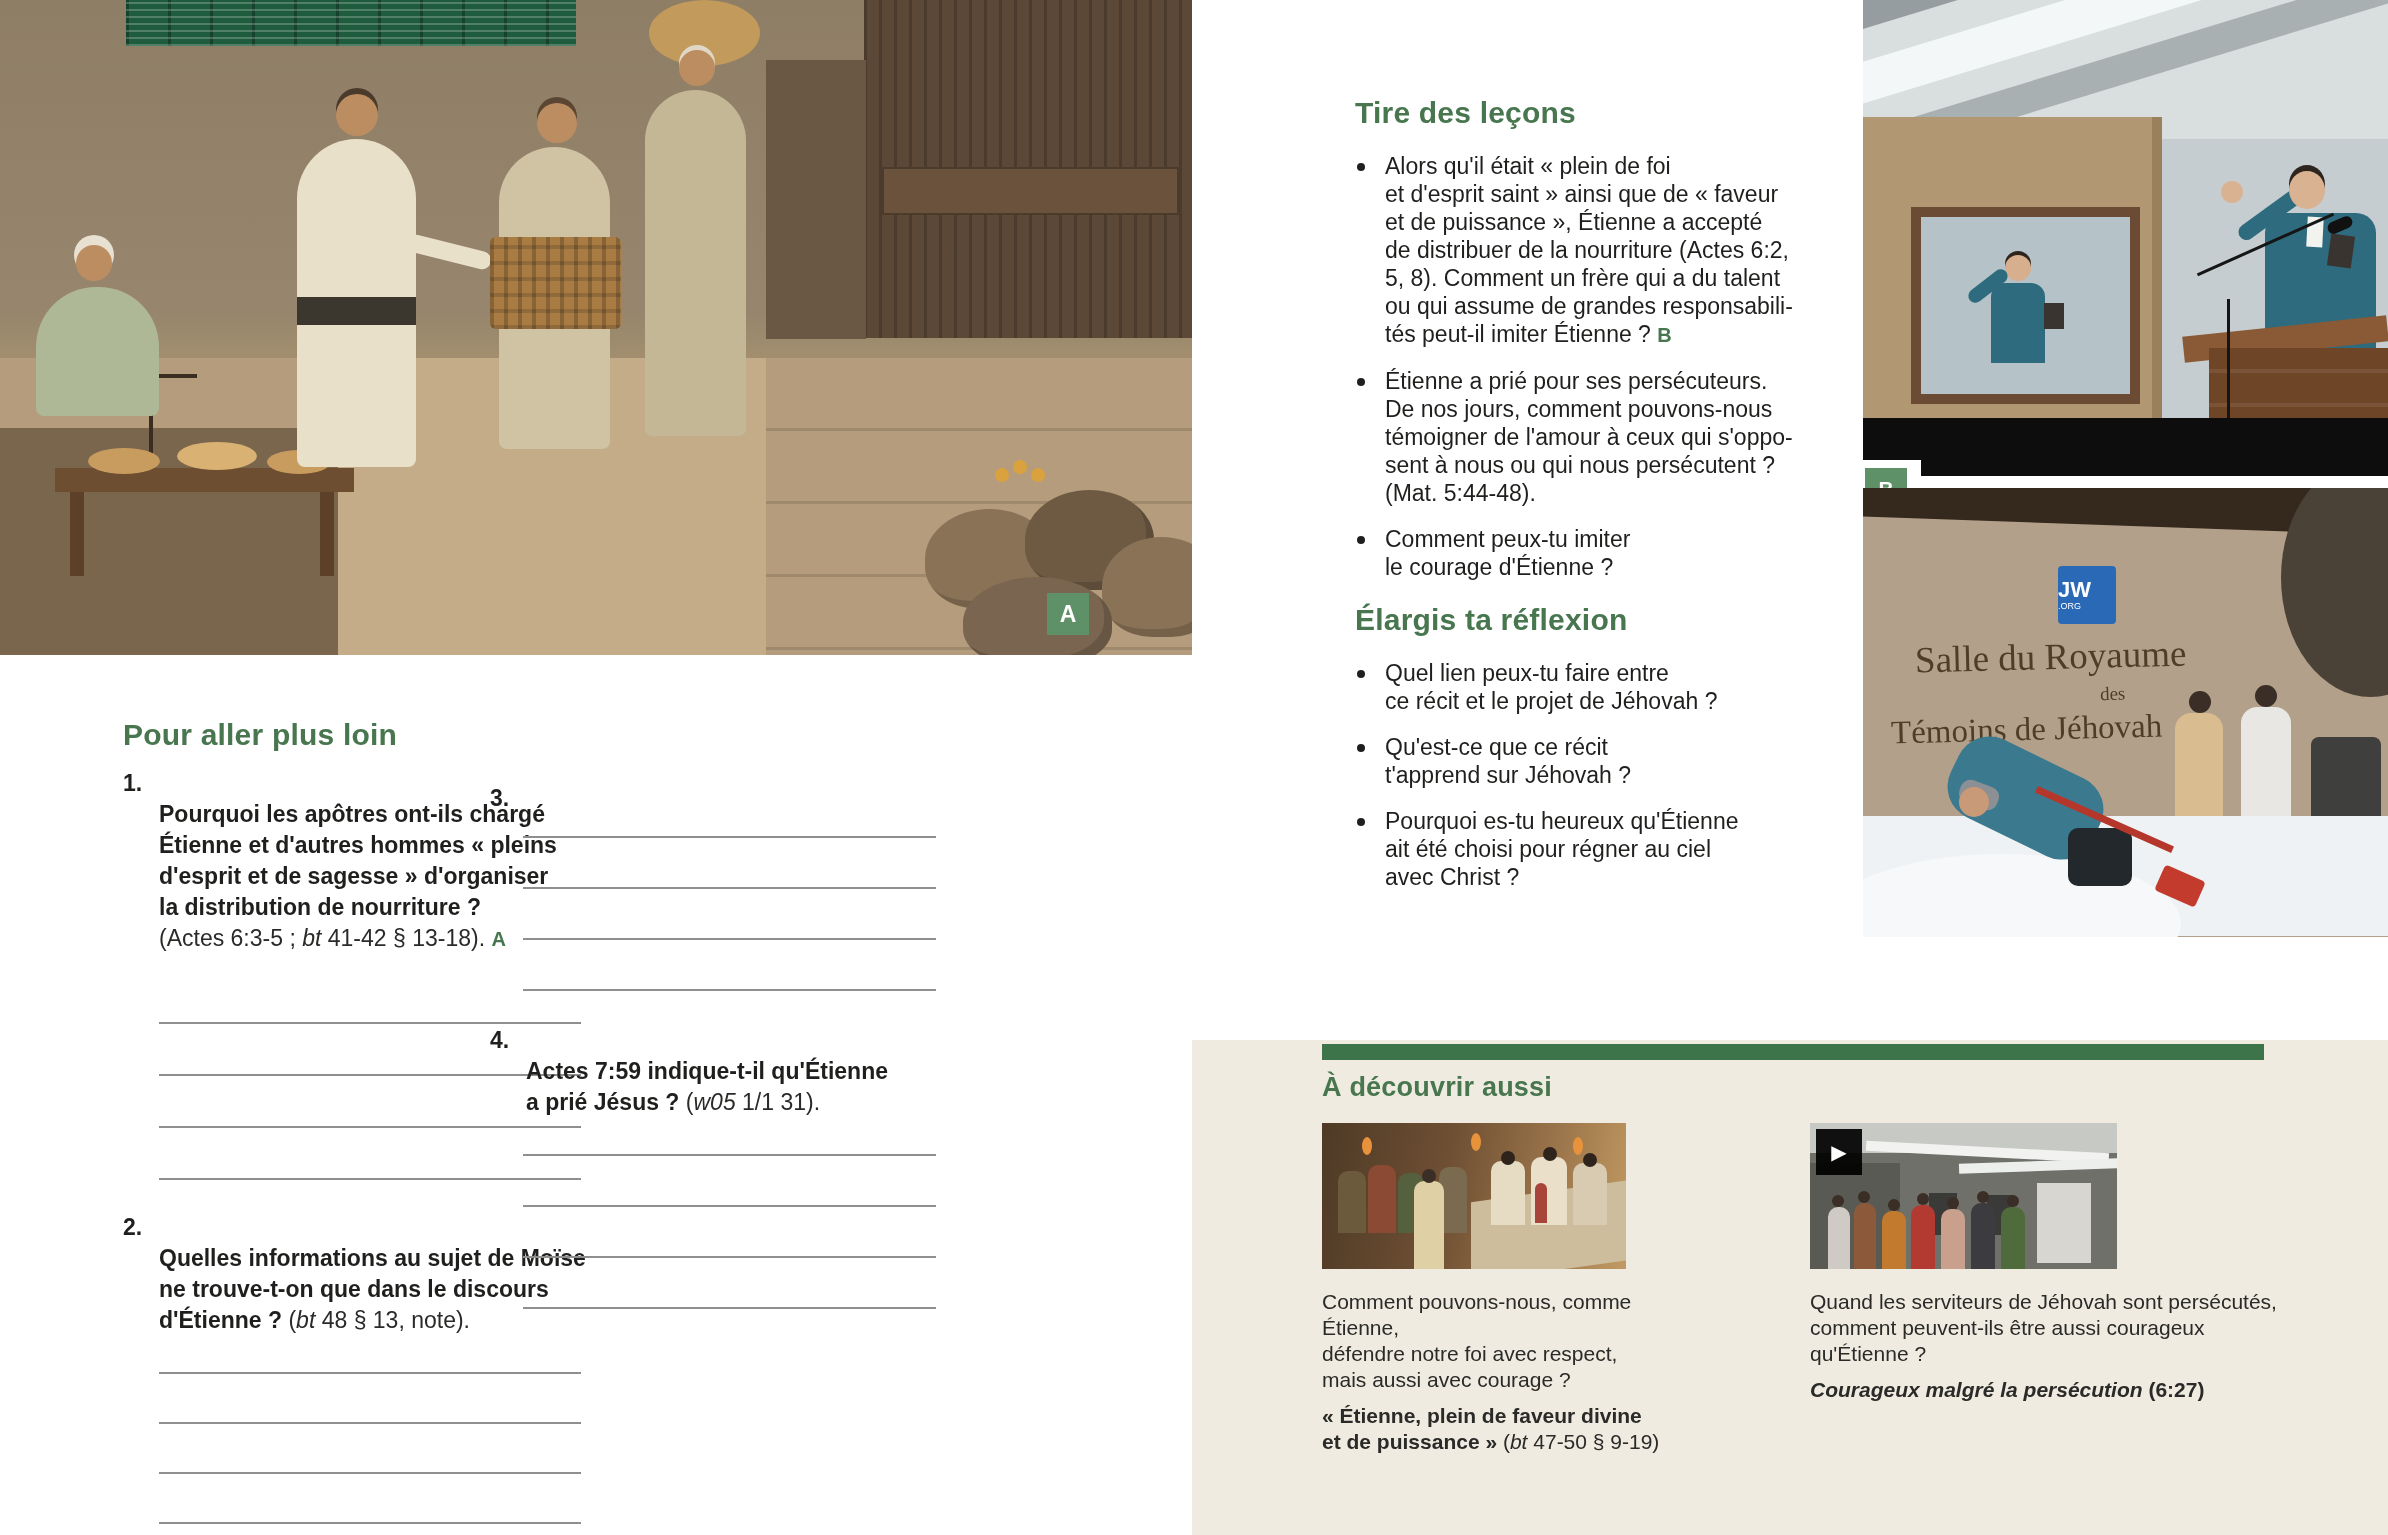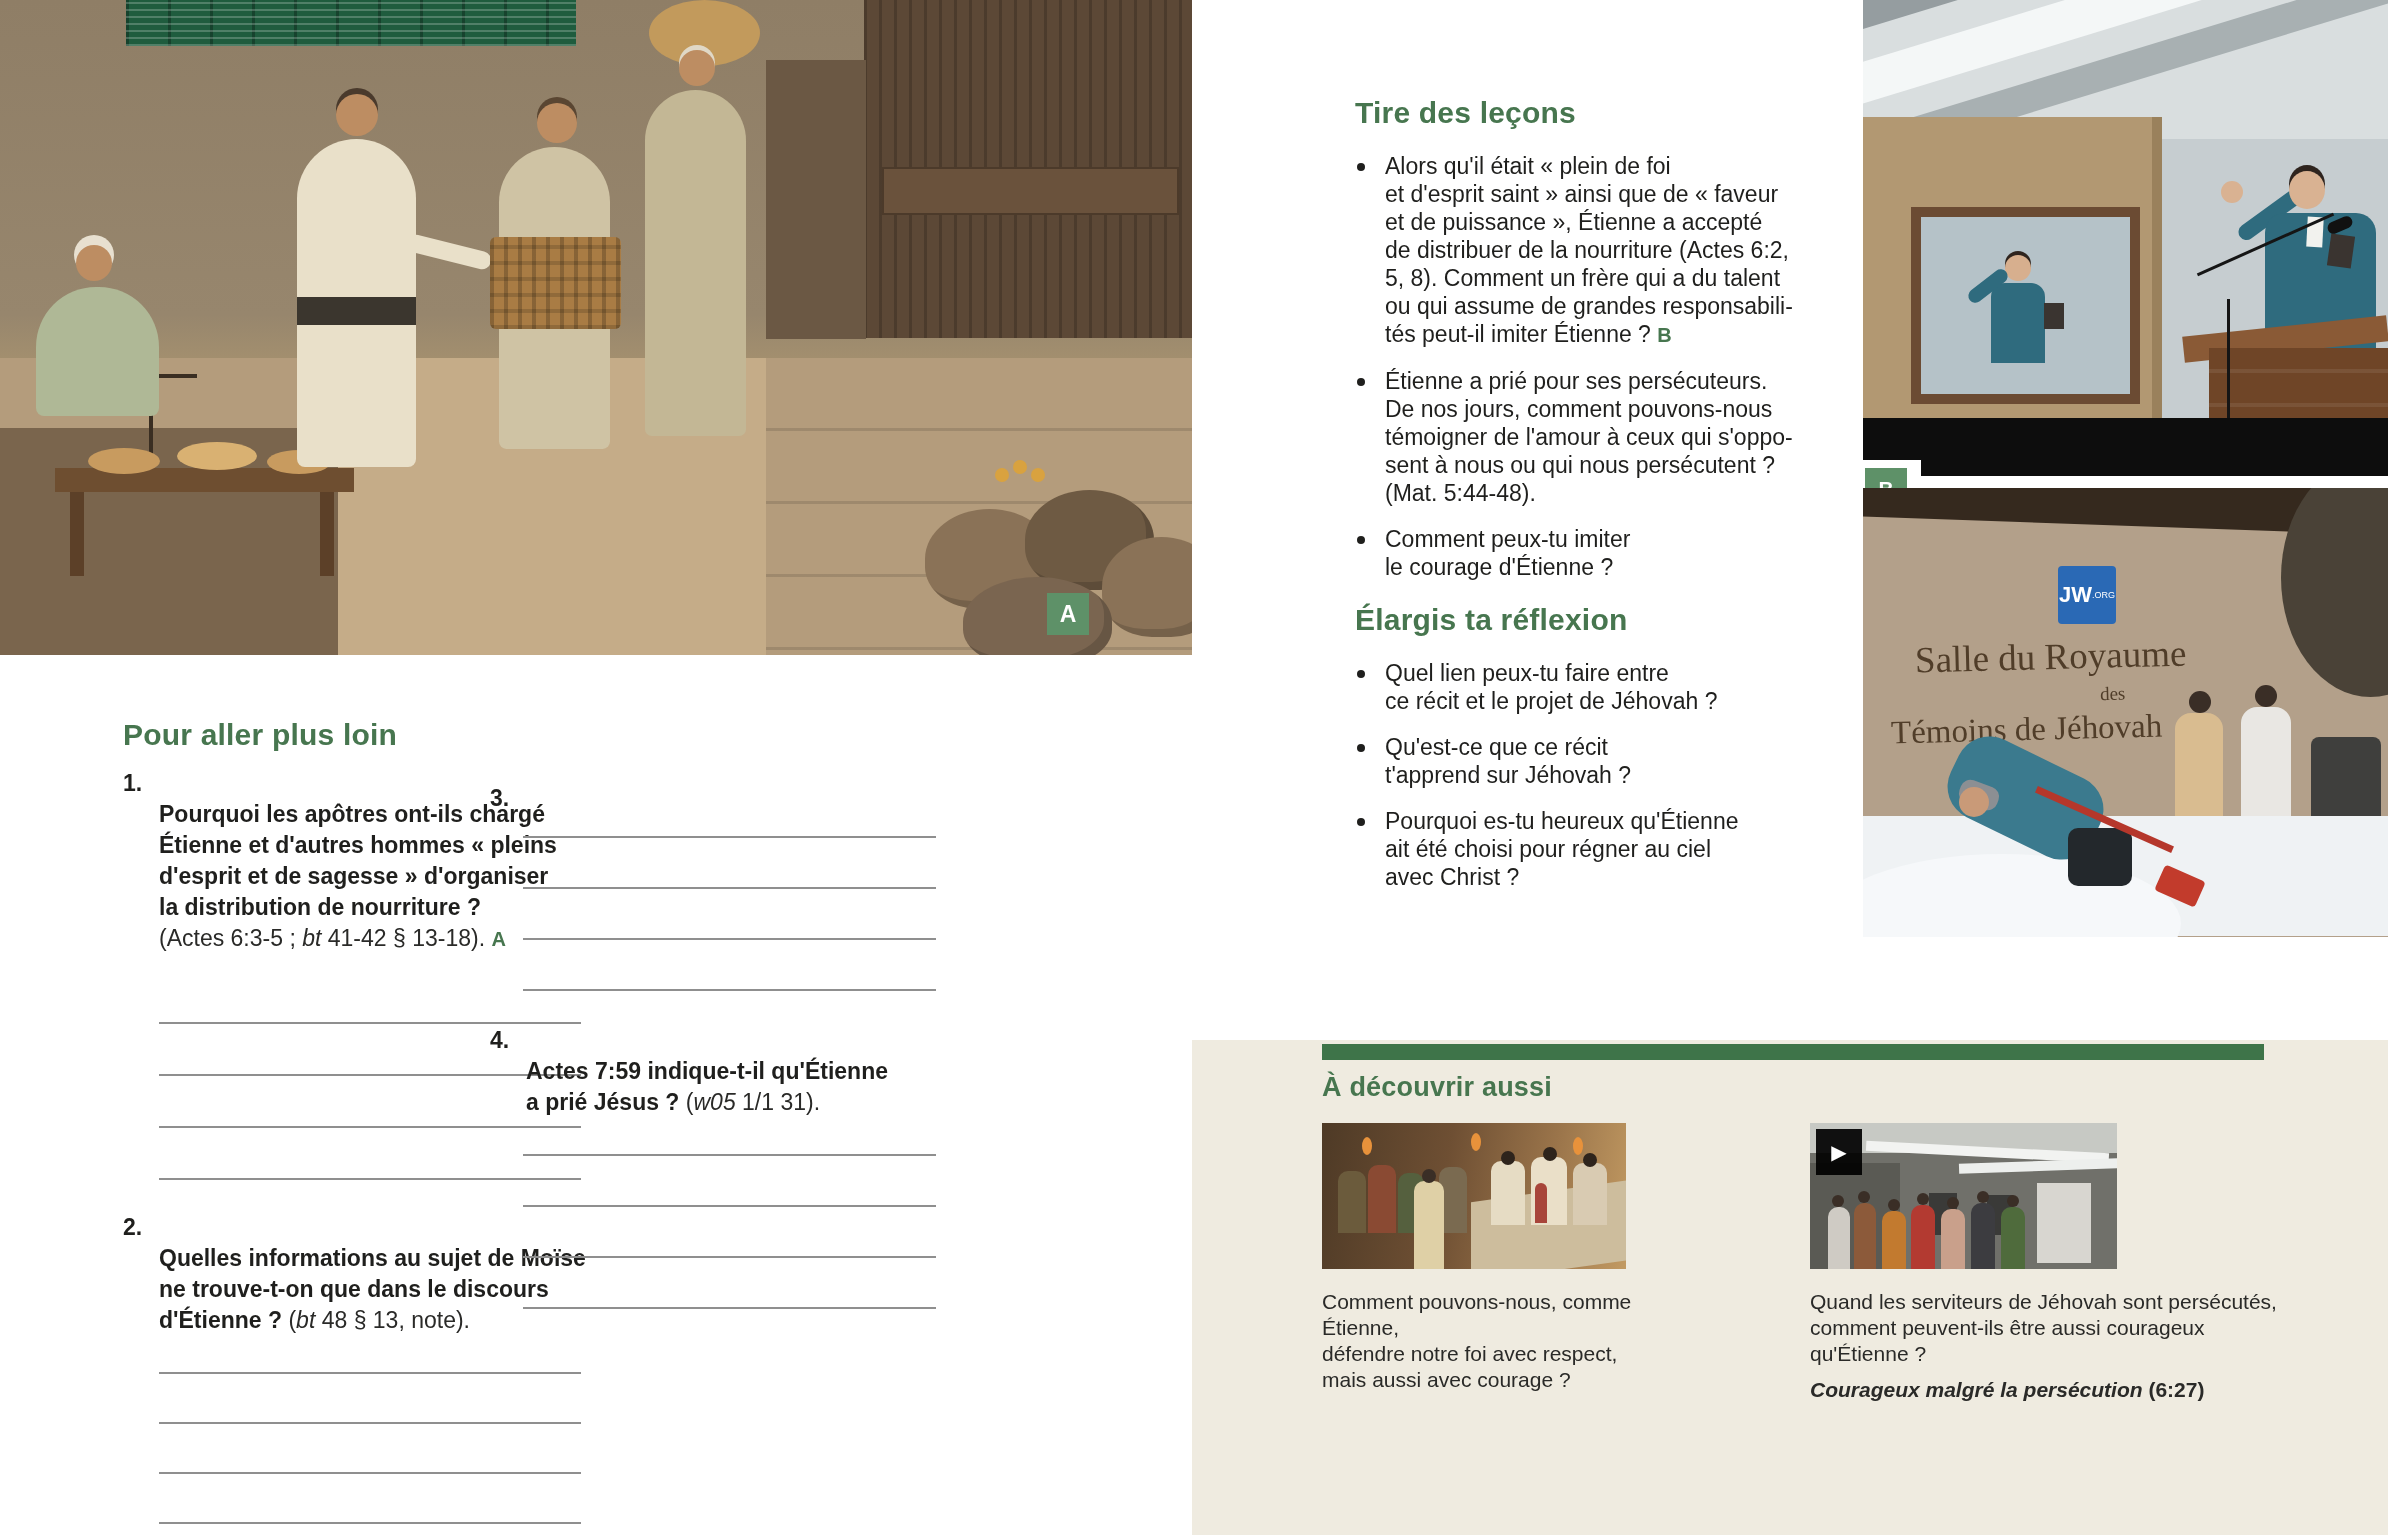--- a/index.html
+++ b/index.html
@@ -73,21 +73,21 @@
       background-image:repeating-linear-gradient(0deg,rgba(255,255,255,.08) 0 4px,transparent 4px 34px);}
   .micstem{left:328px;top:243px;width:149px;height:3px;background:#15151­5;background:#151515;transform:rotate(-24deg);}
   .micpole{left:364px;top:299px;width:3px;height:177px;background:#151515;}
   .michead{left:464px;top:219px;width:26px;height:12px;background:#111;border-radius:6px;transform:rotate(-24deg);}
   .blackband{left:0;top:418px;width:525px;height:58px;background:#0D0D0D;}
 
   #photoB{left:1863px;top:488px;width:525px;height:449px;overflow:hidden;background:#B3A08A;}
   .roofB{left:-10px;top:-14px;width:557px;height:52px;background:#35291E;transform:skewY(2deg);}
   .treeB{left:418px;top:-30px;width:179px;height:239px;background:#4A4237;border-radius:50%;}
   .jwsign{left:195px;top:78px;width:58px;height:58px;background:#2A69B5;border-radius:4px;
-      display:flex;align-items:center;justify-content:center;color:#fff;}
+      display:flex;flex-direction:column;align-items:flex-start;justify-content:center;color:#fff;}
   .jwsign .jw{font-weight:bold;font-size:22px;line-height:22px;}
   .jwsign .org{font-size:9px;line-height:10px;}
   .signtext{font-family:"Liberation Serif",serif;color:#503D29;transform:rotate(-1.5deg);white-space:nowrap;}
   .snowB{left:0;top:328px;width:525px;height:120px;background:#EFF2F4;}
   .snowmound{left:-40px;top:366px;width:358px;height:139px;background:#F6F8FA;border-radius:50%;}
   .binB{left:448px;top:249px;width:70px;height:92px;background:#3F3F3D;border-radius:8px 8px 0 0;}
 
   
   #discover{left:1192px;top:1040px;width:1196px;height:496px;background:#EFEBE0;}
   .gbar{left:130px;top:4px;width:942px;height:16px;background:#3E7449;}
@@ -359,20 +359,22 @@
       <div class="headdot" style="left:137px;top:74px;width:12px;height:12px;"></div>
       <div class="headdot" style="left:167px;top:68px;width:12px;height:12px;"></div>
       <div class="headdot" style="left:197px;top:72px;width:12px;height:12px;"></div>
       <div class="abs play">▶</div>
     </div>
 
     <div class="abs cap" style="left:130px;width:348px;">
       <div class="q">Comment pouvons-nous, comme Étienne,
 défendre notre foi avec respect,
 mais aussi avec courage ?</div>
+      <div class="t"><span>« Étienne, plein de faveur divine
+et de puissance » </span><span style="font-weight:normal;"><span>(</span><span class="it">bt</span><span> 47-50 § 9-19)</span></span></div>
     </div>
 
     <div class="abs cap" style="left:618px;width:507px;">
       <div class="q">Quand les serviteurs de Jéhovah sont persécutés,
 comment peuvent-ils être aussi courageux
 qu'Étienne ?</div>
       <div class="t"><span class="it">Courageux malgré la persécution </span><span>(6:27)</span></div>
     </div>
   </div>
 

